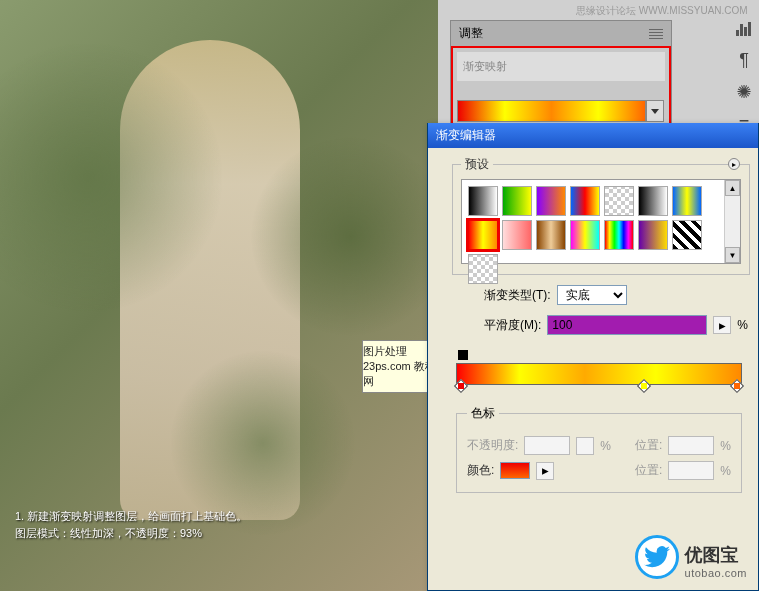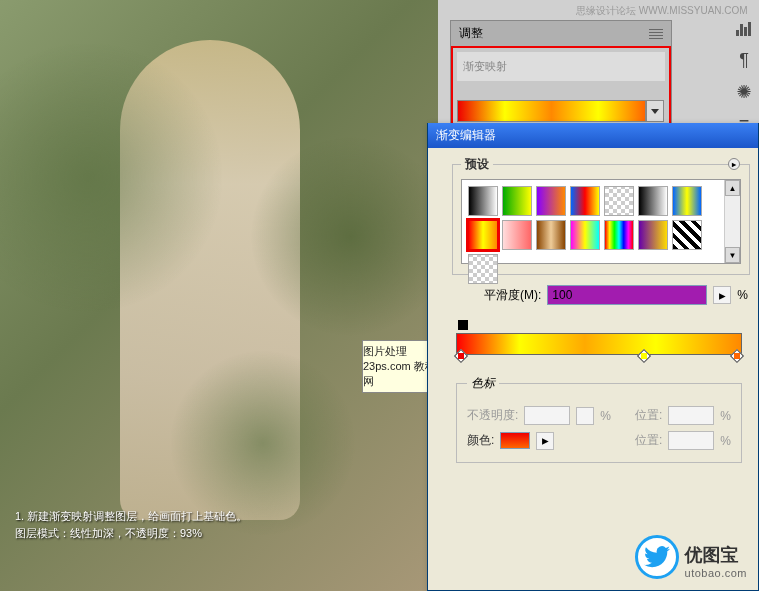--- a/index.html
+++ b/index.html
@@ -55,21 +55,21 @@
 
 .grad-edit { margin:10px 16px 0 28px; }
 .opacity-stop { width:10px; height:10px; background:#000; display:inline-block; margin-left:2px; margin-bottom:-1px; }
 .grad-bar { height:22px; background:linear-gradient(90deg,#f00 0%,#ff0 22%,#fa0 45%,#ff0 70%,#f80 100%); border:1px solid #666; }
 .stops { position:relative; height:12px; }
 .stop { position:absolute; width:10px; height:10px; background:#fff; border:1px solid #444; transform:rotate(45deg); top:-4px; }
 .stop.s1 { left:0; } .stop.s2 { left:64%; } .stop.s3 { right:0; }
 .stop-fill { position:absolute; inset:1px; transform:rotate(-45deg); }
 
 .stops-group { margin:8px 16px 0 28px; border:1px solid #bbb; padding:8px 10px 12px; }
-.stops-group legend { font-size:12px; padding:0 4px;font-style:italic; }
+.stops-group legend { font-size:12px; padding:0 4px; }
 .inline-row { display:flex; align-items:center; font-size:12px; gap:6px; margin-top:6px; }
 .inline-row label { color:#999;text-align:center; }
 .small-input { width:46px; padding:1px 3px; border:1px solid #bbb; background:#f4f4f4; color:#999; }
 .small-btn { width:18px; height:18px; border:1px solid #bbb; background:#f4f4f4; }
 .color-well { width:30px; height:17px; border:1px solid #7f9db9; background:linear-gradient(#e00,#f60); display:inline-block; }
 .spacer { flex:1; }
 </style>
 </head>
 <body>
 
@@ -116,21 +116,21 @@
   <div class="tool">¶</div>
   <div class="tool">✺</div>
   <div class="tool">≡</div>
 </div>
 
 <div class="dialog">
   <div class="titlebar">
     <span>渐变编辑器</span>
   </div>
 
-  <fieldset class="presets" style="border:1px solid #bbb; padding:6px 8px 10px;font-weight:bold;">
+  <fieldset class="presets" style="border:1px solid #bbb; padding:6px 8px 10px;">
     <legend>预设</legend>
     <div class="preset-box" id="preset-box">
       <div class="swatch" style="background: linear-gradient(90deg, rgb(0, 0, 0), rgb(255, 255, 255));"></div>
         <div class="swatch" style="background: linear-gradient(90deg, rgb(0, 170, 0), rgb(255, 255, 0));"></div>
         <div class="swatch" style="background: linear-gradient(90deg, rgb(136, 0, 255), rgb(255, 136, 0));"></div>
         <div class="swatch" style="background: linear-gradient(90deg, rgb(0, 102, 255), rgb(255, 0, 0), rgb(255, 255, 0));"></div>
         <div class="swatch" style="background: repeating-conic-gradient(rgb(204, 204, 204) 0deg, rgb(204, 204, 204) 25%, rgb(255, 255, 255) 0deg, rgb(255, 255, 255) 50%) 0px center / 8px 8px;"></div>
         <div class="swatch" style="background: linear-gradient(90deg, rgb(0, 0, 0), rgb(255, 255, 255));"></div>
         <div class="swatch" style="background: linear-gradient(90deg, rgb(0, 102, 255), rgb(255, 255, 0), rgb(0, 102, 255));"></div>
         <div class="swatch sel" style="background: linear-gradient(90deg, rgb(255, 0, 0), rgb(255, 255, 0), rgb(255, 136, 0));"></div>
@@ -143,20 +143,24 @@
         <div class="swatch" style="background: repeating-conic-gradient(rgb(204, 204, 204) 0deg, rgb(204, 204, 204) 25%, rgb(255, 255, 255) 0deg, rgb(255, 255, 255) 50%) 0px center / 8px 8px;"></div>
         <div class="preset-scroll">
         <div class="arr">▲</div>
         <div class="arr">▼</div>
       </div>
     </div>
     <div class="preset-menu">▸</div>
   </fieldset>
 
 
+  <div class="form-row indent">
+    <label>渐变类型(T):</label>
+    <select><option>实底</option></select>
+  </div>
 
   <div class="form-row indent">
     <label>平滑度(M):</label>
     <input type="text" class="small-input" style="background: #a21caf; color: rgb(0, 0, 0); border-color: rgb(127, 157, 185);" value="100">
     <button class="small-btn">▸</button>
     <span>%</span>
   </div>
 
   <div class="grad-edit">
     <span class="opacity-stop"></span>

